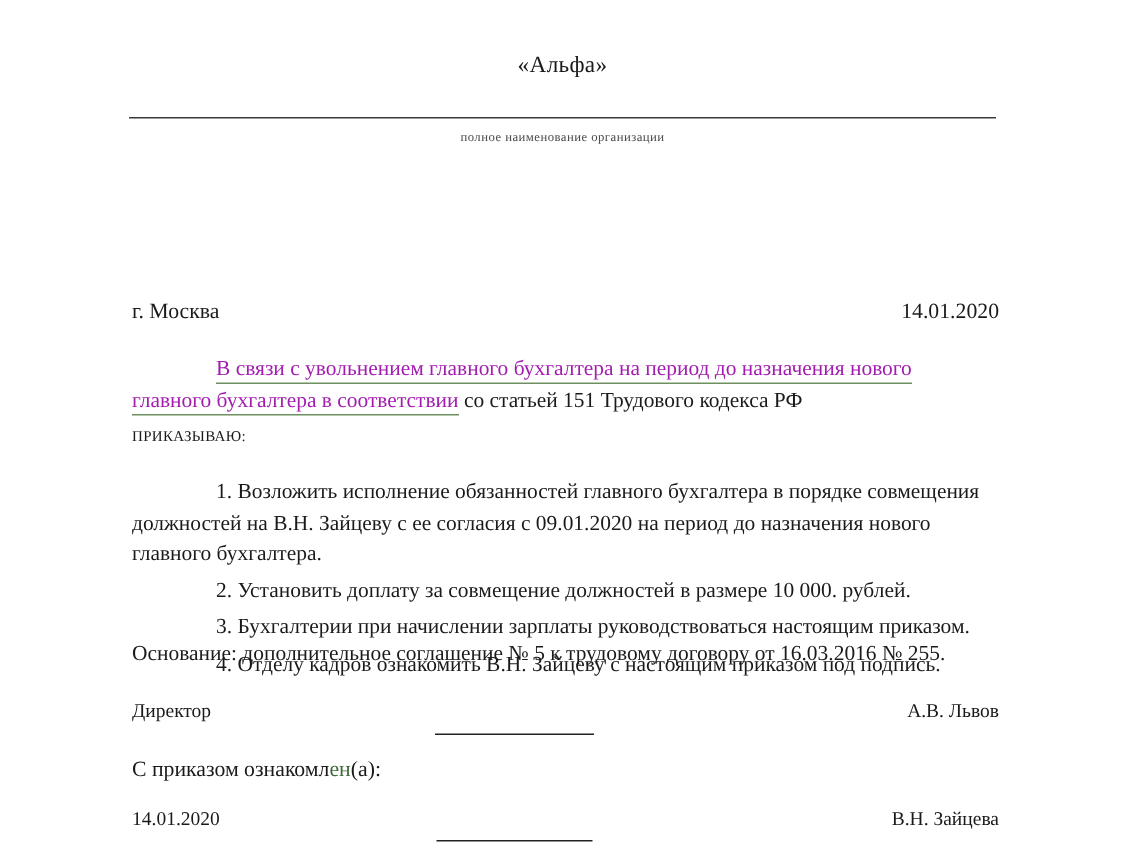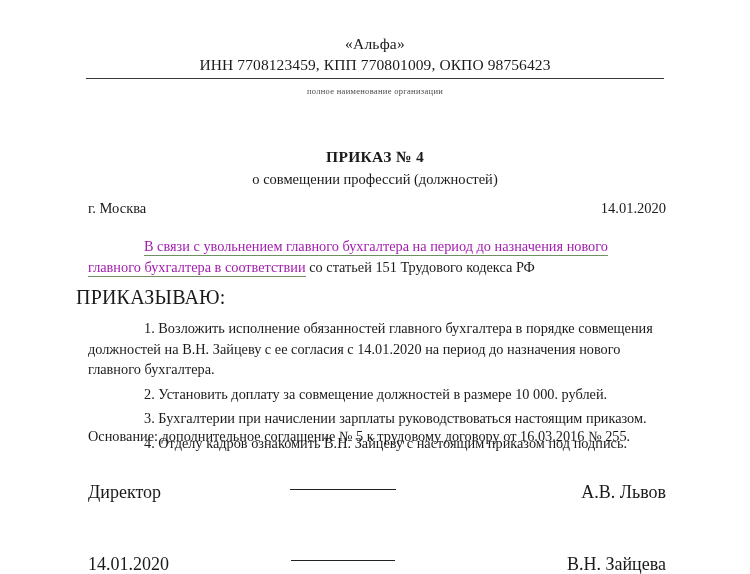--- a/index.html
+++ b/index.html
@@ -104,23 +104,23 @@
     padding-left: 56px;
   }
   .green-link {
     color: #a21caf;
     border-bottom: 1.4px solid #6f9060;
     padding-bottom: 1px;
   }
 
   .order-word {
     position: absolute;
-    left: 76px;
+    left: 88px;
     top: 286px;
-    font-size: 20px;
+    font-size: 10px;
     letter-spacing: .2px;
   }
 
   .items {
     position: absolute;
     left: 88px;
     top: 318px;
     width: 580px;
     font-size: 14.3px;
     line-height: 20.5px;
@@ -145,22 +145,21 @@
     line-height: 20px;
   }
 
   
   .sign-row {
     position: absolute;
     width: 578px;
     display: flex;
     justify-content: space-between;
     align-items: baseline;
-    font-size: 18px;
-    margin-top: 16px;
+    font-size: 13px;
   }
   .sign-row.director { left: 88px; top: 466px; }
   .sign-row.employee { left: 88px; top: 538px; }
 
   .sign-line {
     position: absolute;
     height: 0;
     border-top: 1.6px solid #222222;
   }
   .sign-line.director-line { left: 290px; top: 489px; width: 106px; }
@@ -176,57 +175,53 @@
     color: #3f6b3a;
   }
 </style>
 </head>
 <body>
 
 <div class="page">
 
   <div class="header">
     <div class="org-name">«Альфа»</div>
-    <div class="org-codes">ИНН 7708123459, КПП 770801009, ОКПО 98756423</div>
   </div>
   <div class="header-rule"></div>
   <div class="header-caption">полное наименование организации</div>
 
-  <div class="title-block">
-    <div class="doc-title">ПРИКАЗ № 4</div>
-    <div class="doc-subtitle">о совмещении профессий (должностей)</div>
-  </div>
 
   <div class="city-date">
     <span>г. Москва</span>
     <span>14.01.2020</span>
   </div>
 
   <div class="preamble">
     <div class="line1"><span class="green-link">В связи с увольнением главного бухгалтера на период до назначения нового</span></div>
     <div><span class="green-link">главного бухгалтера в соответствии</span> <span>со статьей 151 Трудового кодекса РФ</span></div>
   </div>
 
   <div class="order-word">ПРИКАЗЫВАЮ:</div>
 
   <div class="items">
-    <p class="item">1. Возложить исполнение обязанностей главного бухгалтера в порядке совмещения должностей на В.Н. Зайцеву с ее согласия с 14.01.2020 на период до назначения нового главного бухгалтера.</p>
+    <p class="item">1. Возложить исполнение обязанностей главного бухгалтера в порядке совмещения должностей на В.Н. Зайцеву с ее согласия с 09.01.2020 на период до назначения нового главного бухгалтера.</p>
     <p class="item single">2. Установить доплату за совмещение должностей в размере 10 000. рублей.</p>
     <p class="item single">3. Бухгалтерии при начислении зарплаты руководствоваться настоящим приказом.</p>
     <p class="item single">4. Отделу кадров ознакомить В.Н. Зайцеву с настоящим приказом под подпись.</p>
   </div>
 
   <div class="basis">Основание: дополнительное соглашение № 5 к трудовому договору от 16.03.2016 № 255.</div>
 
   <div class="sign-row director">
     <span>Директор</span>
     <span>А.В. Львов</span>
   </div>
   <div class="sign-line director-line"></div>
 
+  <div class="ack-label"><span>С приказом ознакомл</span><span class="green-char">ен</span><span>(а):</span></div>
 
   <div class="sign-row employee">
     <span>14.01.2020</span>
     <span>В.Н. Зайцева</span>
   </div>
   <div class="sign-line employee-line"></div>
 
 </div>
 
 </body></html>

